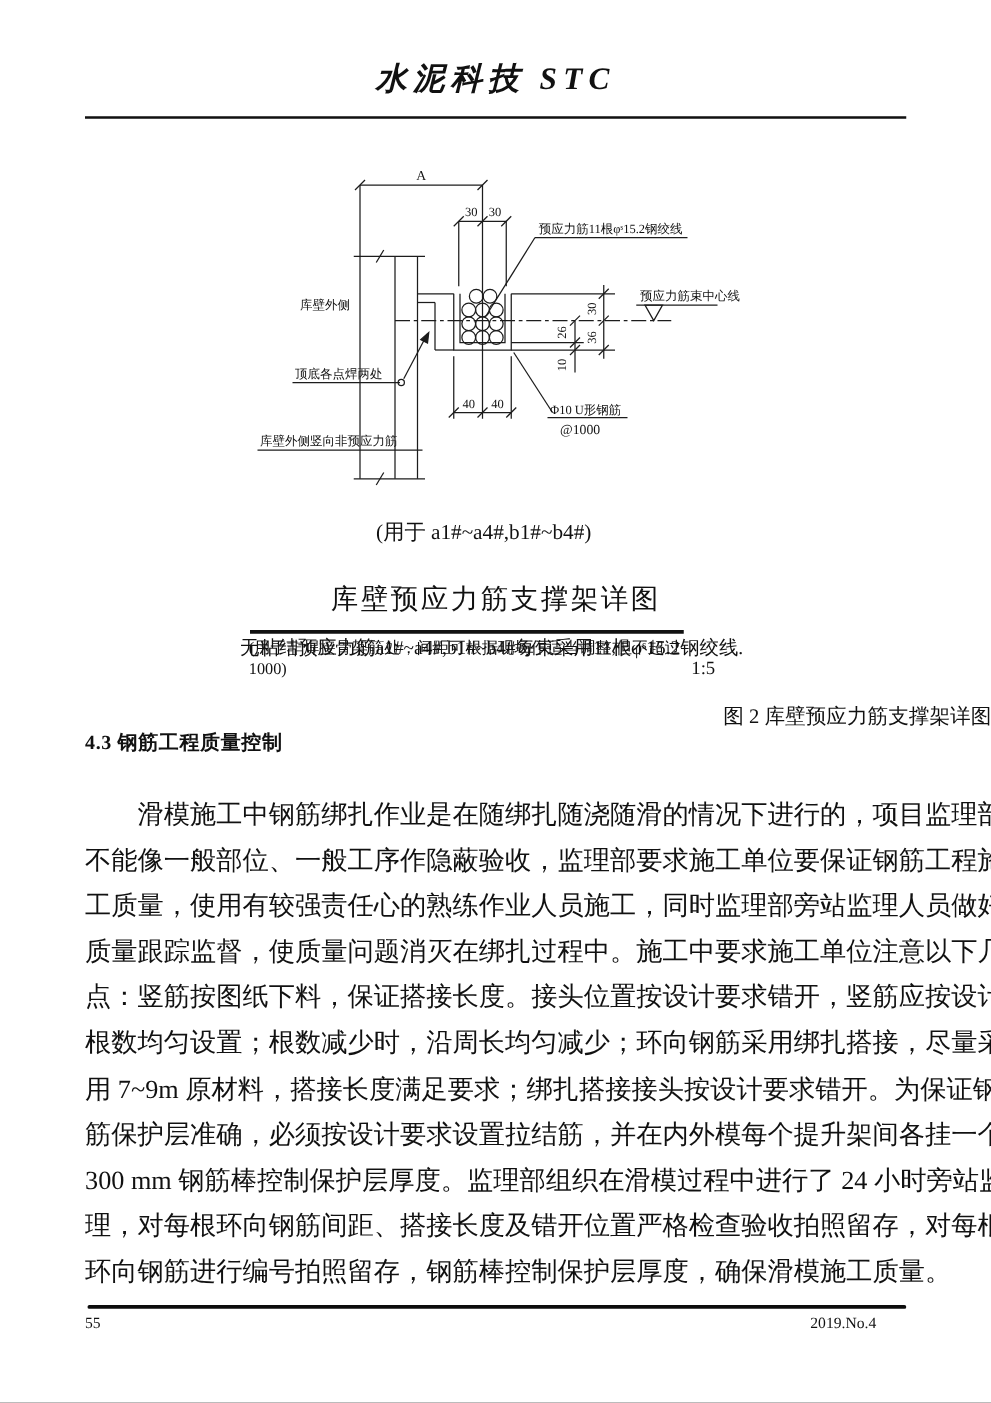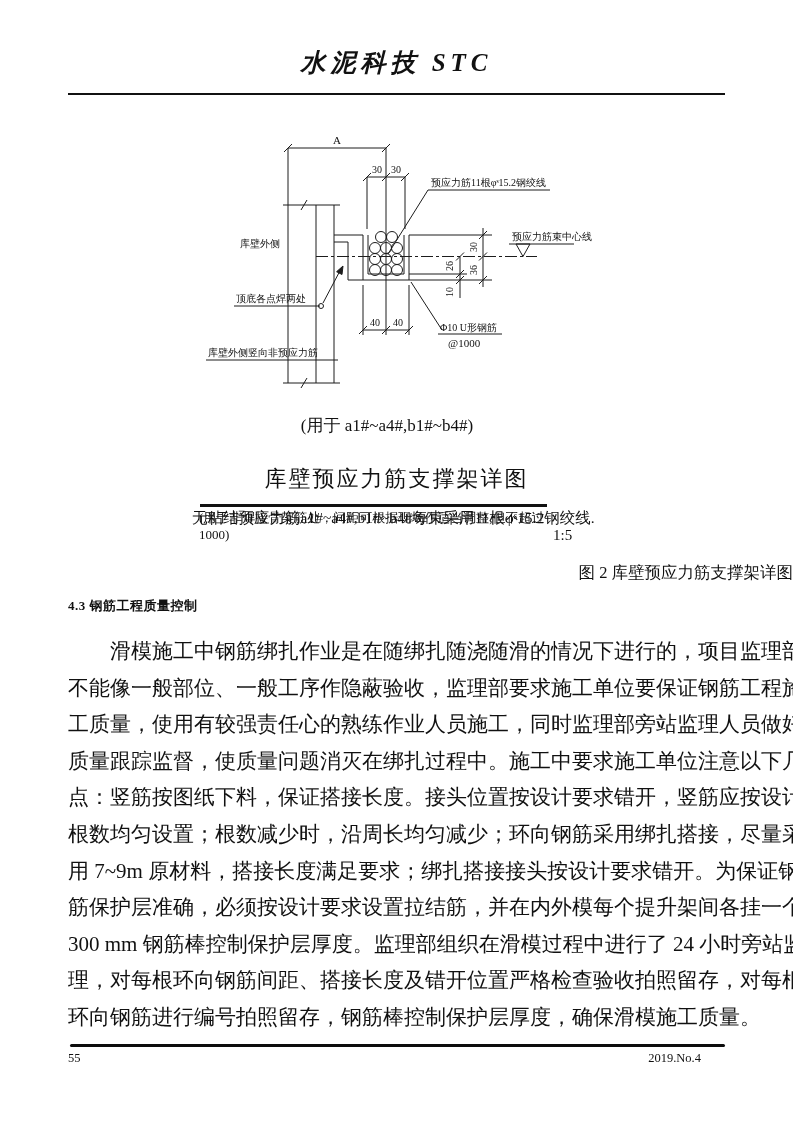--- a/index.html
+++ b/index.html
@@ -13,21 +13,21 @@
   
   .fig-svg{top:130px;left:180px;}
   svg text{font-family:"Liberation Serif","DejaVu Serif",serif;fill:#111;}
   .fig-title{top:464px;left:0;width:100%;text-align:center;font-size:22px;letter-spacing:2px;}
   .scale-rule{top:504px;left:200px;width:347px;height:2.5px;background:#111;}
   .scale-label{top:492px;left:553px;font-size:15px;margin-top:35px;}
   .fig-note1{top:509px;left:199px;width:360px;font-size:13px;letter-spacing:0px;}
   .fig-note2{top:508px;left:192px;width:430px;font-size:15.5px;}
   .fig-caption{top:562px;left:0;width:100%;text-align:right;font-size:16.5px;}
   
-  .sec-heading{top:597px;left:68px;font-size:13px;font-weight:bold;letter-spacing:.5px;}
+  .sec-heading{top:584px;left:68px;font-size:16px;font-weight:bold;letter-spacing:.5px;}
   .para{top:633px;left:68px;width:658px;font-size:21px;}
   .para .ln{line-height:36.6px;height:36.6px;text-align:justify;text-align-last:justify;
             white-space:nowrap;}
   .para .ln.first{text-indent:2em;}
   .para .ln.last{text-align-last:left;}
   
   .footer-rule{top:1044px;left:70px;width:655px;height:3px;background:#0c0c0c;border-radius:2px;}
   .page-num{top:1051px;left:68px;width:657px;text-align:left;font-size:12.5px;}
   .issue{top:1051px;right:92px;font-size:12.5px;}
 </style>

